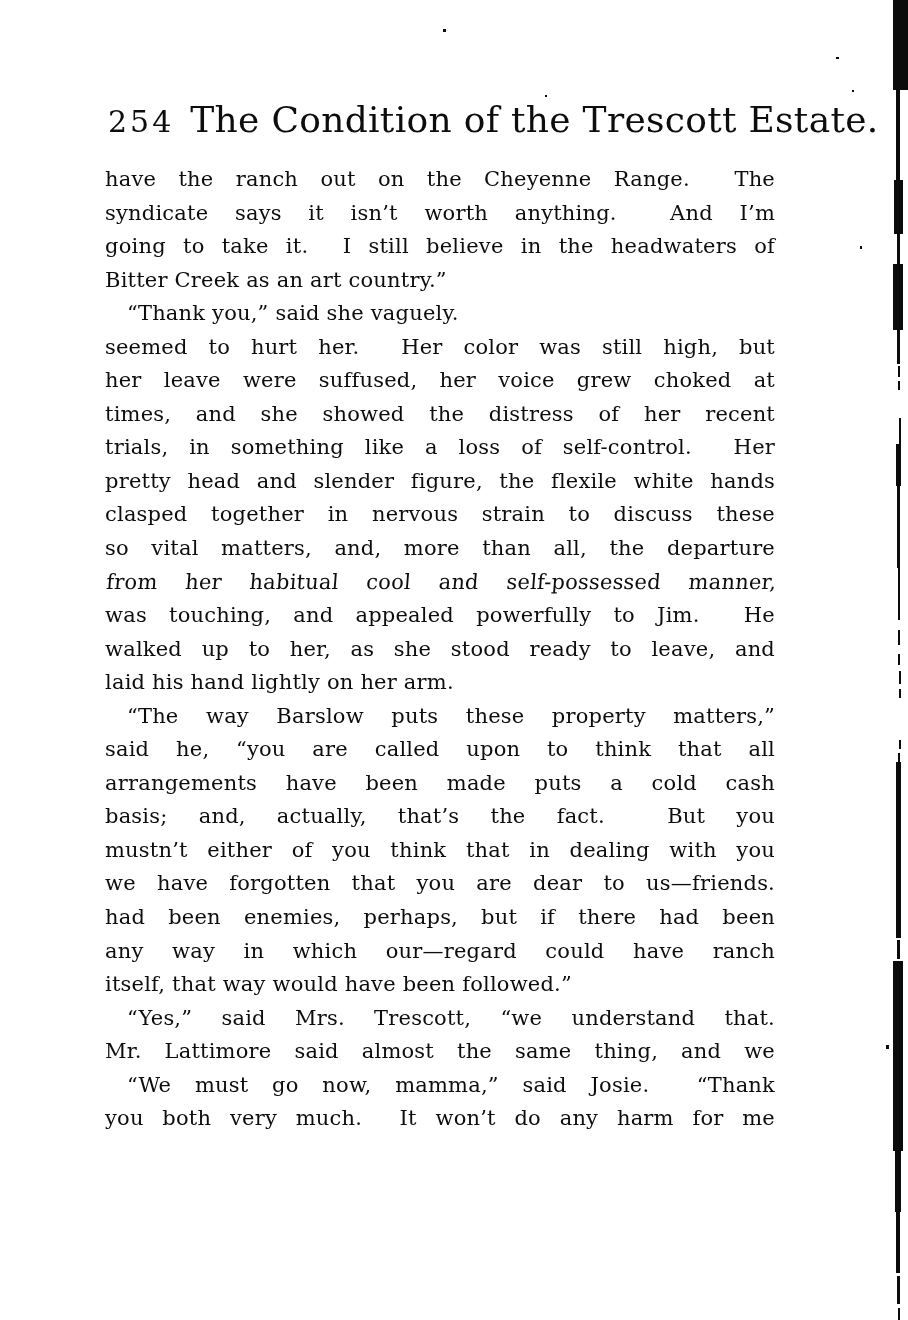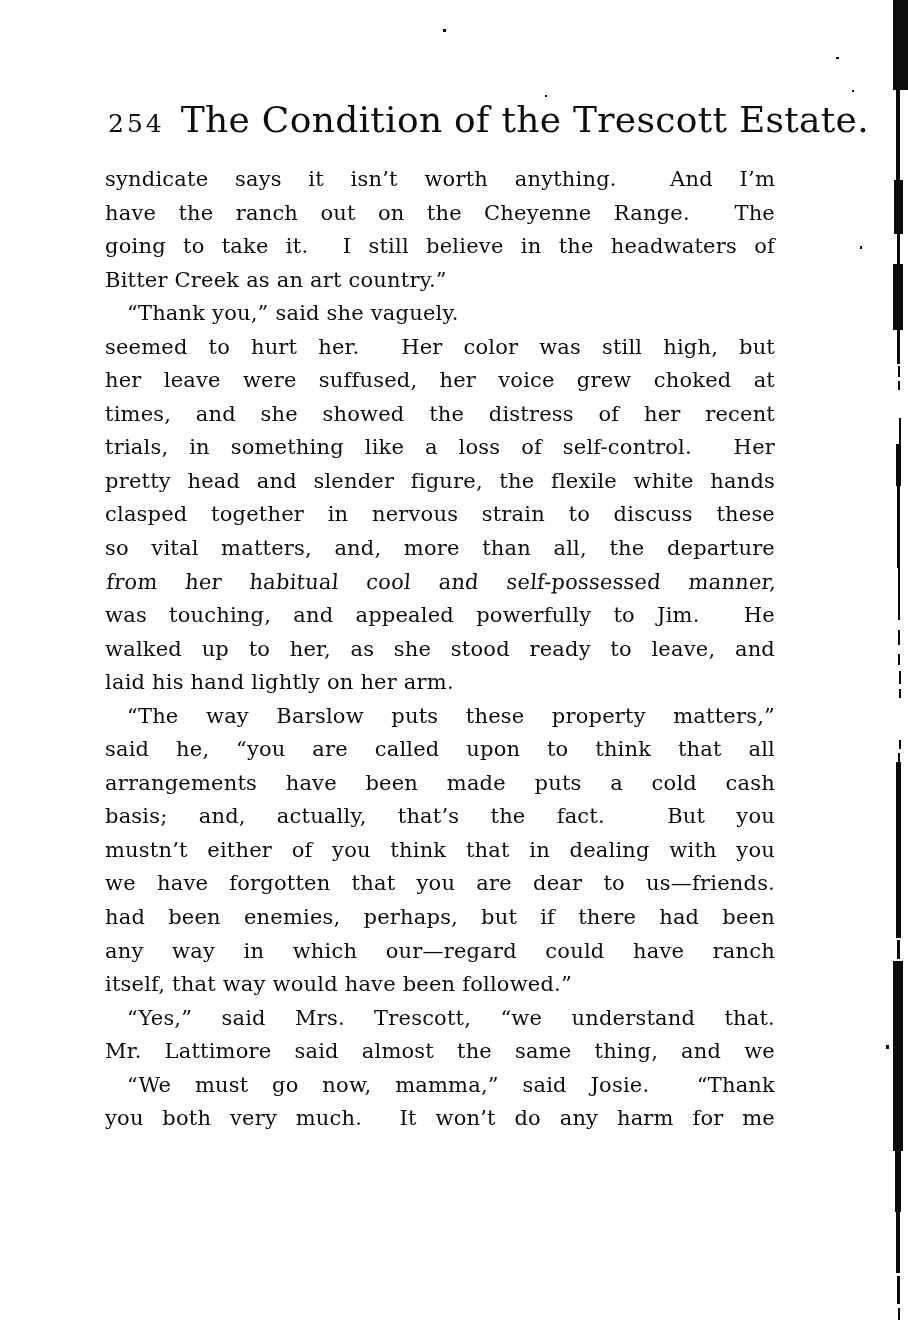--- a/index.html
+++ b/index.html
@@ -20,21 +20,21 @@
     position: absolute;
     top: 99px;
     left: 108px;
     width: 684px;
     display: flex;
     align-items: baseline;
     white-space: nowrap;
   }
   .folio {
     flex: 0 0 auto;
-    font-size: 25px;
+    font-size: 30px;
     letter-spacing: 3px;
   }
   .head-title {
     flex: 1 1 auto;
     margin-left: 16px;
     font-size: 36px;
     text-align: justify;
     text-align-last: justify;
     letter-spacing: 0.3px;
   }
@@ -79,22 +79,22 @@
 <body>
 
 <div class="page">
 
   <header class="running-head">
     <span class="folio">254</span>
     <span class="head-title">The Condition of the Trescott Estate.</span>
   </header>
 
   <main class="text-block">
+      <div class="line justify">have the ranch out on the Cheyenne Range.&nbsp; The</div>
       <div class="line justify">syndicate says it isn’t worth anything.&nbsp; And I’m</div>
-      <div class="line justify">have the ranch out on the Cheyenne Range.&nbsp; The</div>
       <div class="line justify">going to take it.&nbsp; I still believe in the headwaters of</div>
       <div class="line">Bitter Creek as an art country.”</div>
       <div class="line indent">“Thank you,” said she vaguely.</div>
       <div class="line justify">seemed to hurt her.&nbsp; Her color was still high, but</div>
       <div class="line justify">her leave were suffused, her voice grew choked at</div>
       <div class="line justify">times, and she showed the distress of her recent</div>
       <div class="line justify">trials, in something like a loss of self-control.&nbsp; Her</div>
       <div class="line justify">pretty head and slender figure, the flexile white hands</div>
       <div class="line justify">clasped together in nervous strain to discuss these</div>
       <div class="line justify">so vital matters, and, more than all, the departure</div>

